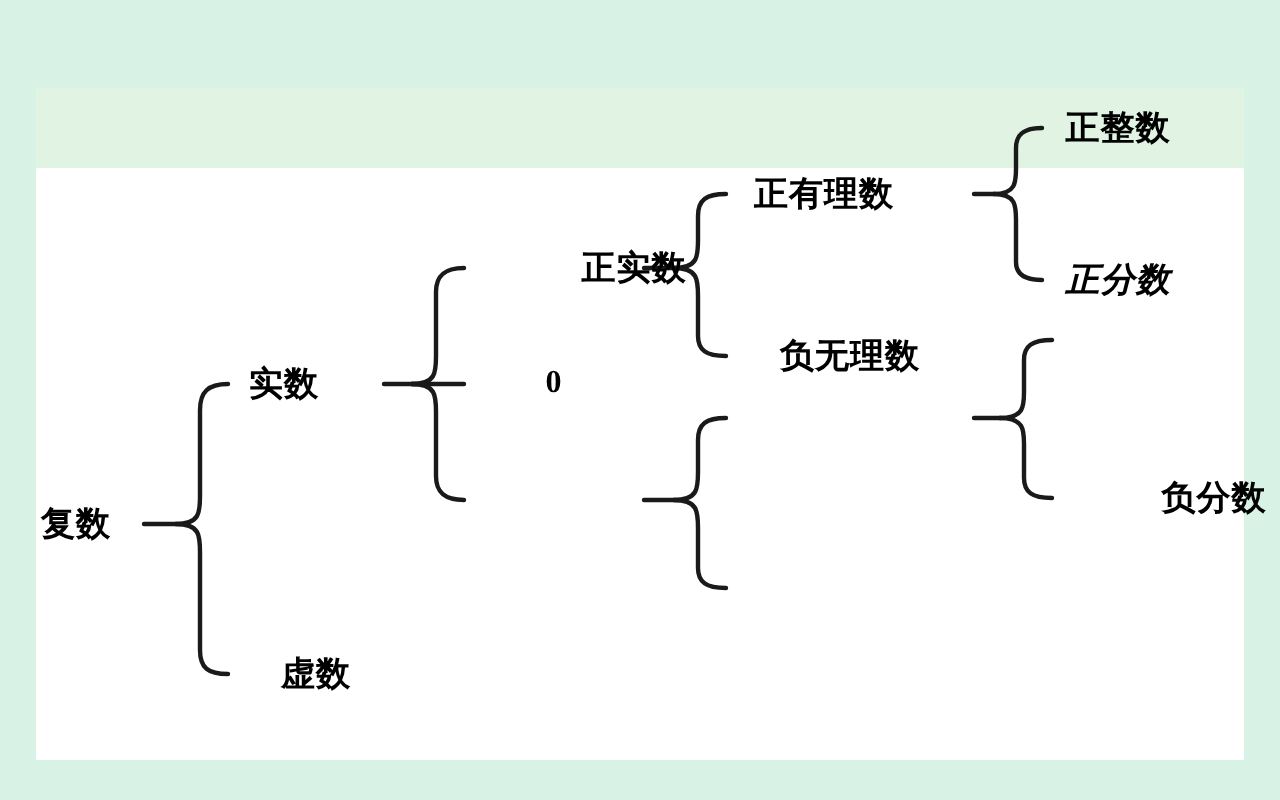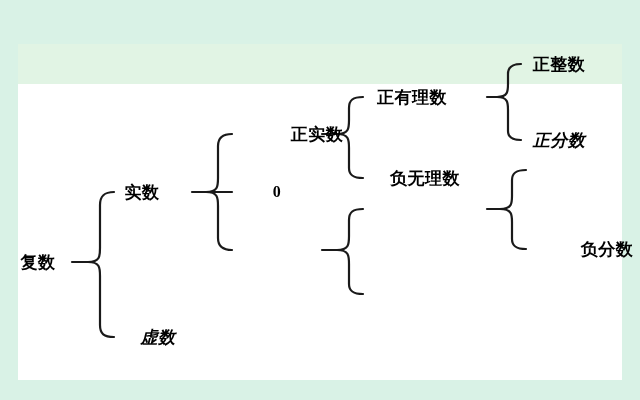--- a/index.html
+++ b/index.html
@@ -90,21 +90,21 @@
       <path d="M 497 97 C 508 97 508 103 508 110 L 508 131 C 508 137 512 140 521 140"></path>
 
       <path d="M 487 209 L 500 209"></path>
       <path d="M 500 209 C 512 209 512 203 512 196 L 512 180 C 512 173 516 170 526 170"></path>
       <path d="M 500 209 C 512 209 512 215 512 222 L 512 239 C 512 246 516 249 526 249"></path>
     </g>
   </svg>
 
   <div class="node" style="left:38px;  top:262px;">复数</div>
   <div class="node" style="left:142px; top:192px;">实数</div>
-  <div class="node" style="left:158px; top:337px;font-style:italic;">虚数</div>
+  <div class="node" style="left:158px; top:337px;">虚数</div>
   <div class="node" style="left:277px; top:134px;margin-left:40px;">正实数</div>
   <div class="node zero" style="left:277px; top:192px;">0</div>
   <div class="node" style="left:412px; top:97px;">正有理数</div>
   <div class="node" style="left:425px; top:178px;">负无理数</div>
   <div class="node" style="left:559px; top:64px;">正整数</div>
   <div class="node" style="left:559px; top:140px;font-style:italic;">正分数</div>
   <div class="node" style="left:571px; top:249px;margin-left:36px;">负分数</div>
 
 </div>
 

